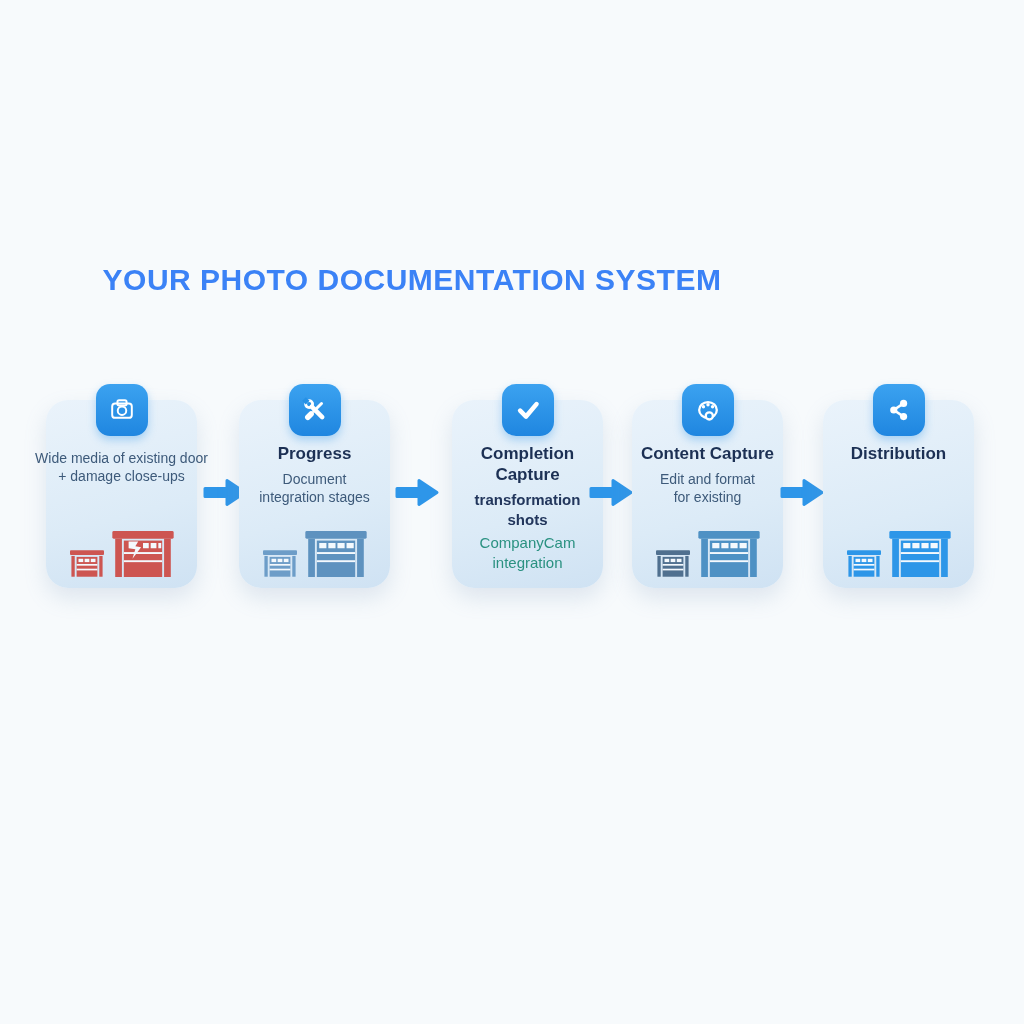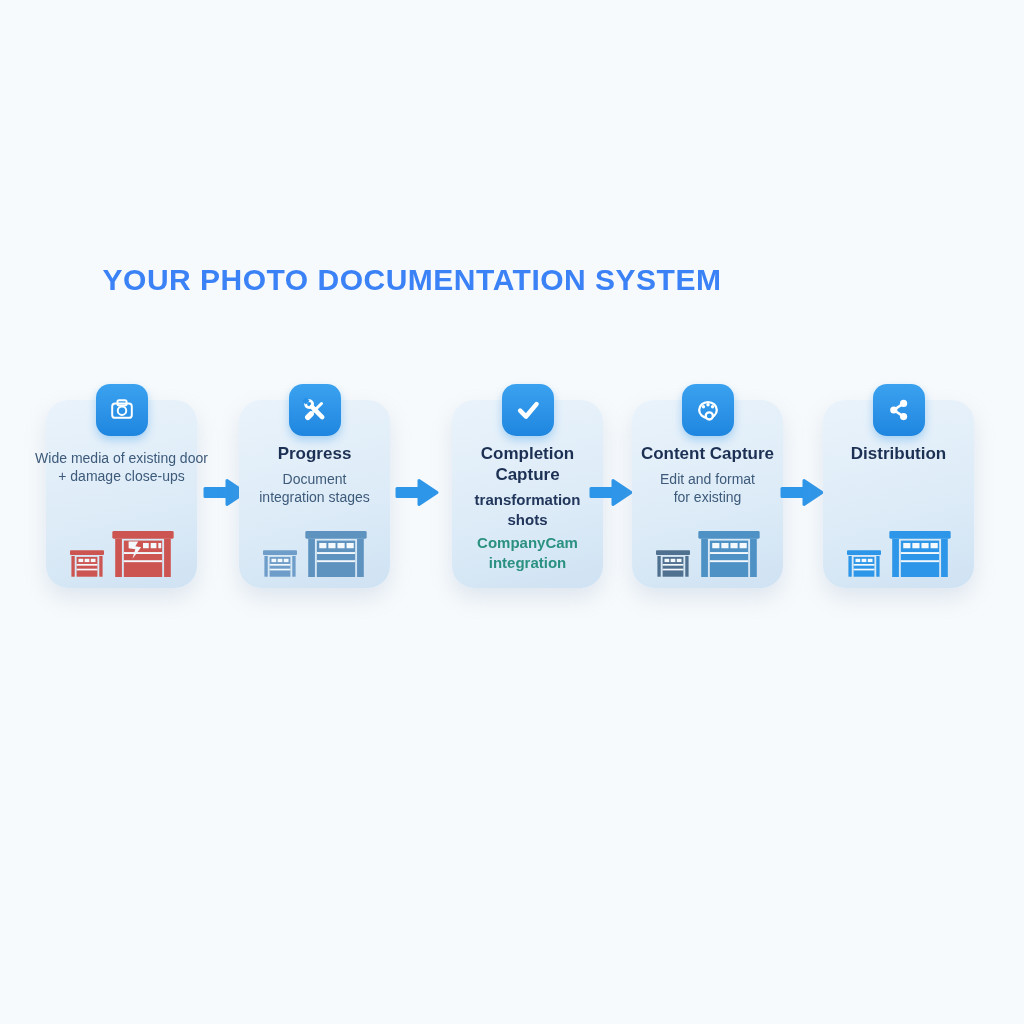--- a/index.html
+++ b/index.html
@@ -38,21 +38,21 @@
     text-align:center;line-height:1.22;white-space:pre-line;
   }
   .card-subtitle{
     margin-top:5px;width:196px;
     font-size:14px;color:#3d5a7a;
     text-align:center;line-height:1.32;white-space:pre-line;
   }
   .card-subtitle.bold{font-weight:bold;color:#22365c;font-size:15px;}
   .card-extra{
     margin-top:auto;margin-bottom:16px;
-    font-size:15px;font-weight:bold;color:#2a9181;
+    font-size:15px;font-weight:normal;color:#2a9181;
     text-align:center;line-height:1.3;white-space:pre-line;
   }
   .doors-row{
     margin-top:auto;margin-bottom:11px;
     display:flex;align-items:flex-end;justify-content:center;gap:8px;
   }
   .door-small .dc{fill:var(--door-small,#888);}
   .door-large .dc{fill:var(--door-large,#888);}
   .dw{fill:#f4f9fd;}
   .arrow{position:absolute;top:475px;width:46px;height:35px;}

